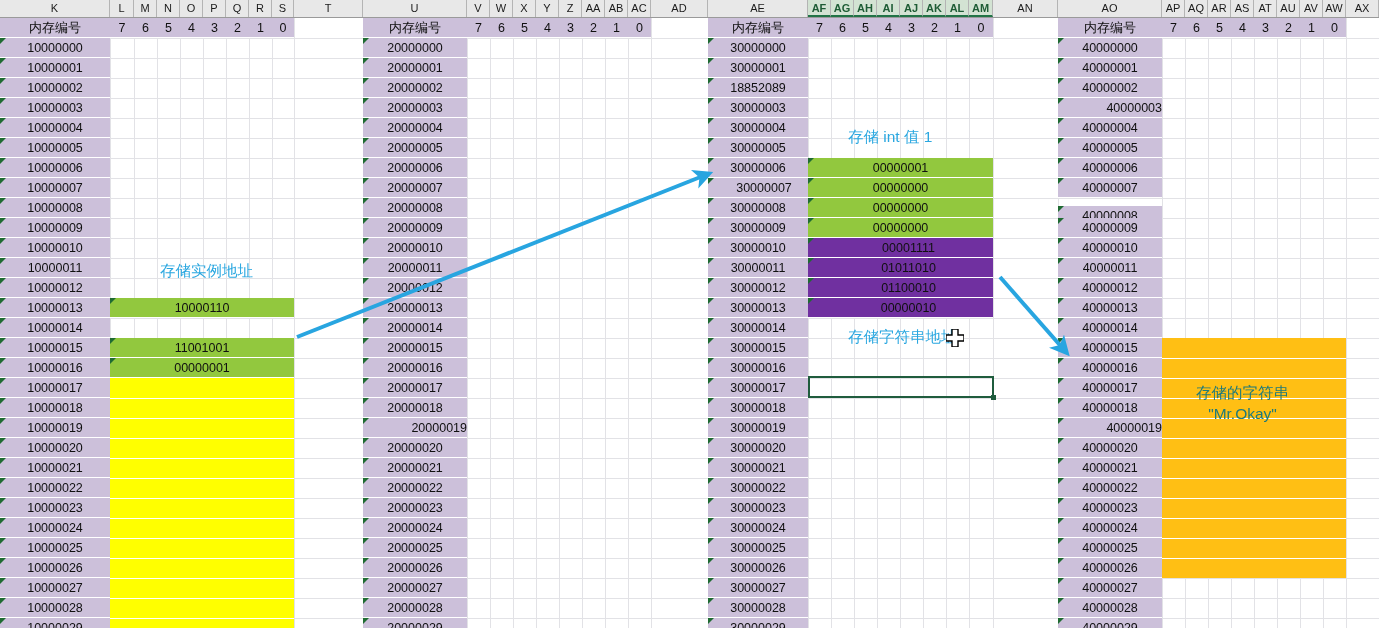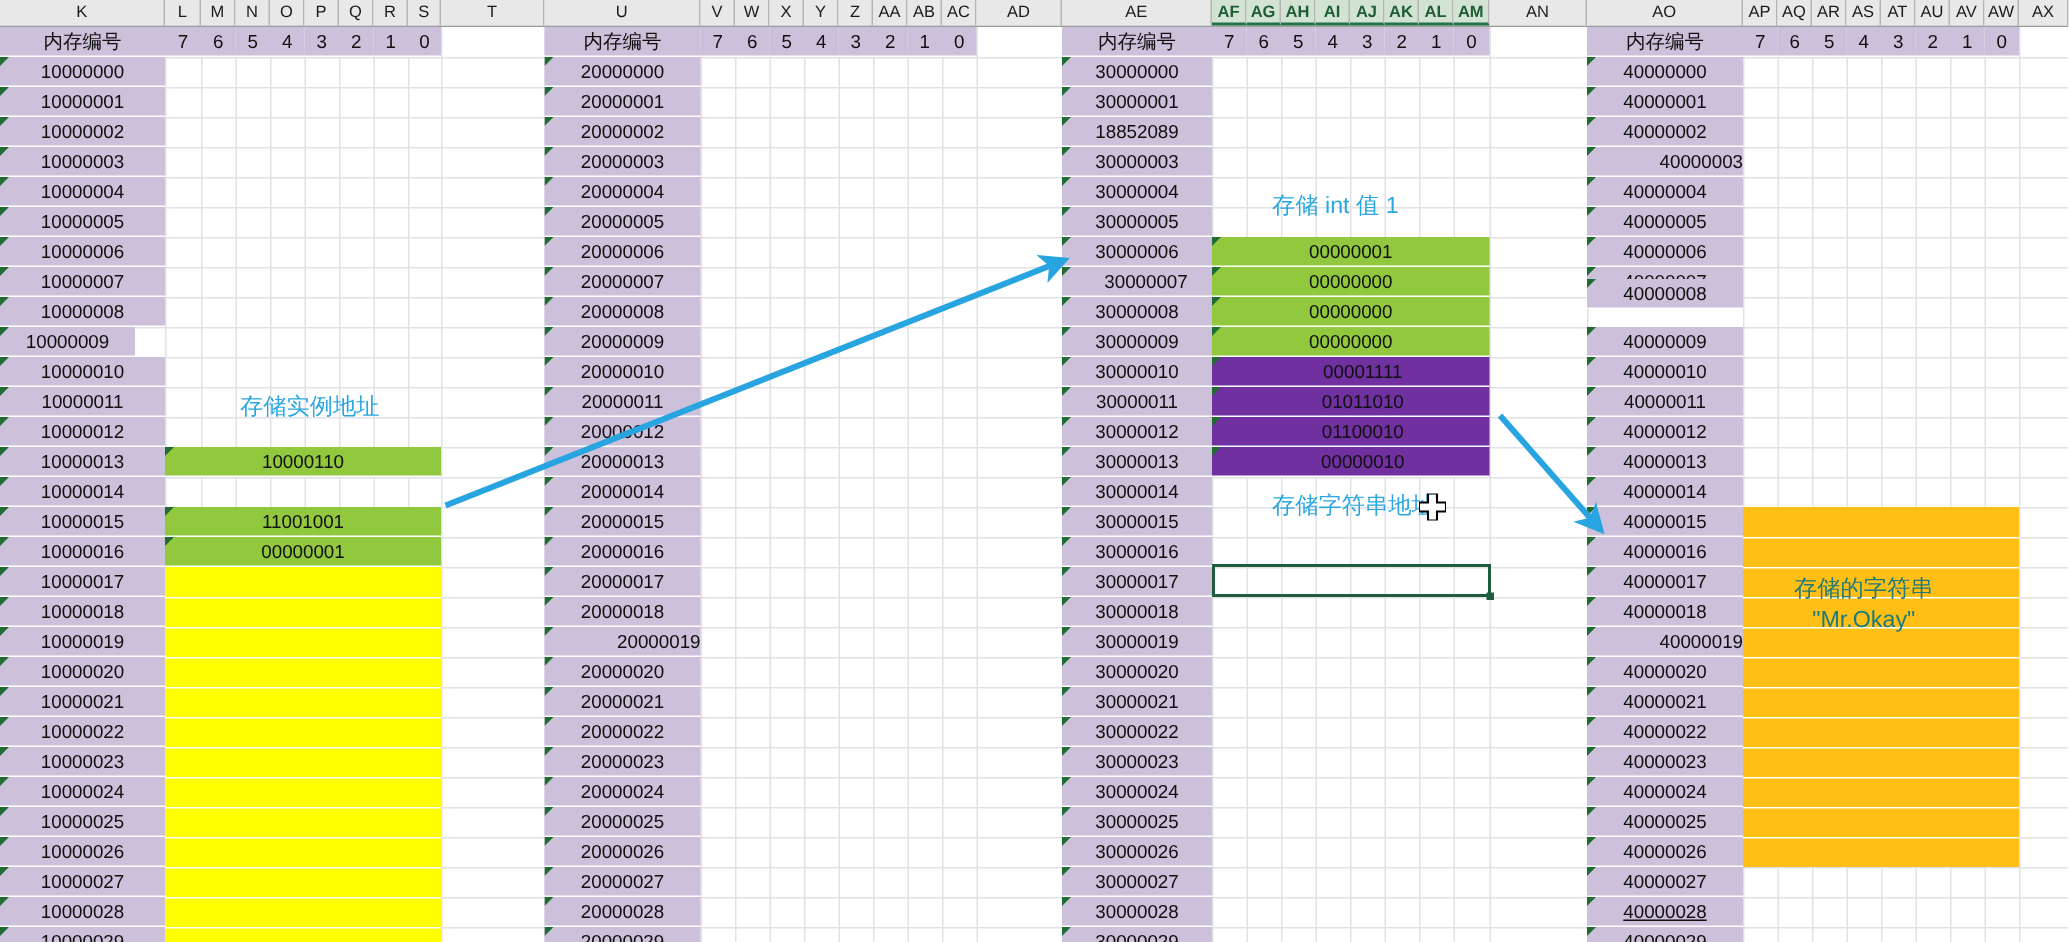--- a/index.html
+++ b/index.html
@@ -223,21 +223,21 @@
       <div class="cell bitshdr" style="left: 272px; width: 22px; top: 0px;">0</div>
       <div class="cell addr" style="left: 0px; width: 110px; top: 20px; text-align: center;"><span class="tri"></span><span>10000000</span></div>
       <div class="cell addr" style="left: 0px; width: 110px; top: 40px; text-align: center;"><span class="tri"></span><span>10000001</span></div>
       <div class="cell addr" style="left: 0px; width: 110px; top: 60px; text-align: center;"><span class="tri"></span><span>10000002</span></div>
       <div class="cell addr" style="left: 0px; width: 110px; top: 80px; text-align: center;"><span class="tri"></span><span>10000003</span></div>
       <div class="cell addr" style="left: 0px; width: 110px; top: 100px; text-align: center;"><span class="tri"></span><span>10000004</span></div>
       <div class="cell addr" style="left: 0px; width: 110px; top: 120px; text-align: center;"><span class="tri"></span><span>10000005</span></div>
       <div class="cell addr" style="left: 0px; width: 110px; top: 140px; text-align: center;"><span class="tri"></span><span>10000006</span></div>
       <div class="cell addr" style="left: 0px; width: 110px; top: 160px; text-align: center;"><span class="tri"></span><span>10000007</span></div>
       <div class="cell addr" style="left: 0px; width: 110px; top: 180px; text-align: center;"><span class="tri"></span><span>10000008</span></div>
-      <div class="cell addr" style="left: 0px; width: 90px; top: 200px; text-align: center;"><span class="tri"></span><span>10000009</span></div>
+      <div class="cell addr" style="left: 0px; width: 110px; top: 200px; text-align: center;"><span class="tri"></span><span>10000009</span></div>
       <div class="cell addr" style="left: 0px; width: 110px; top: 220px; text-align: center;"><span class="tri"></span><span>10000010</span></div>
       <div class="cell addr" style="left: 0px; width: 110px; top: 240px; text-align: center;"><span class="tri"></span><span>10000011</span></div>
       <div class="cell addr" style="left: 0px; width: 110px; top: 260px; text-align: center;"><span class="tri"></span><span>10000012</span></div>
       <div class="cell addr" style="left: 0px; width: 110px; top: 280px; text-align: center;"><span class="tri"></span><span>10000013</span></div>
       <div class="cell addr" style="left: 0px; width: 110px; top: 300px; text-align: center;"><span class="tri"></span><span>10000014</span></div>
       <div class="cell addr" style="left: 0px; width: 110px; top: 320px; text-align: center;"><span class="tri"></span><span>10000015</span></div>
       <div class="cell addr" style="left: 0px; width: 110px; top: 340px; text-align: center;"><span class="tri"></span><span>10000016</span></div>
       <div class="cell addr" style="left: 0px; width: 110px; top: 360px; text-align: center;"><span class="tri"></span><span>10000017</span></div>
       <div class="cell addr" style="left: 0px; width: 110px; top: 380px; text-align: center;"><span class="tri"></span><span>10000018</span></div>
       <div class="cell addr" style="left: 0px; width: 110px; top: 400px; text-align: center;"><span class="tri"></span><span>10000019</span></div>
@@ -339,41 +339,41 @@
       <div class="cell bitshdr" style="left: 1300px; width: 23px; top: 0px;">1</div>
       <div class="cell bitshdr" style="left: 1323px; width: 23px; top: 0px;">0</div>
       <div class="cell addr" style="left: 1058px; width: 104px; top: 20px; text-align: center;"><span class="tri"></span><span>40000000</span></div>
       <div class="cell addr" style="left: 1058px; width: 104px; top: 40px; text-align: center;"><span class="tri"></span><span>40000001</span></div>
       <div class="cell addr" style="left: 1058px; width: 104px; top: 60px; text-align: center;"><span class="tri"></span><span>40000002</span></div>
       <div class="cell addr" style="left: 1058px; width: 104px; top: 80px; text-align: right;"><span class="tri"></span><span>40000003</span></div>
       <div class="cell addr" style="left: 1058px; width: 104px; top: 100px; text-align: center;"><span class="tri"></span><span>40000004</span></div>
       <div class="cell addr" style="left: 1058px; width: 104px; top: 120px; text-align: center;"><span class="tri"></span><span>40000005</span></div>
       <div class="cell addr" style="left: 1058px; width: 104px; top: 140px; text-align: center;"><span class="tri"></span><span>40000006</span></div>
       <div class="cell addr" style="left: 1058px; width: 104px; top: 160px; text-align: center;"><span class="tri"></span><span>40000007</span></div>
-      <div class="cell addr" style="left: 1058px; width: 104px; top: 168px; text-align: center;"><span class="tri"></span><span>40000008</span></div>
+      <div class="cell addr" style="left: 1058px; width: 104px; top: 188px; text-align: center;"><span class="tri"></span><span>40000008</span></div>
       <div class="cell addr" style="left: 1058px; width: 104px; top: 200px; text-align: center;"><span class="tri"></span><span>40000009</span></div>
       <div class="cell addr" style="left: 1058px; width: 104px; top: 220px; text-align: center;"><span class="tri"></span><span>40000010</span></div>
       <div class="cell addr" style="left: 1058px; width: 104px; top: 240px; text-align: center;"><span class="tri"></span><span>40000011</span></div>
       <div class="cell addr" style="left: 1058px; width: 104px; top: 260px; text-align: center;"><span class="tri"></span><span>40000012</span></div>
       <div class="cell addr" style="left: 1058px; width: 104px; top: 280px; text-align: center;"><span class="tri"></span><span>40000013</span></div>
       <div class="cell addr" style="left: 1058px; width: 104px; top: 300px; text-align: center;"><span class="tri"></span><span>40000014</span></div>
       <div class="cell addr" style="left: 1058px; width: 104px; top: 320px; text-align: center;"><span class="tri"></span><span>40000015</span></div>
       <div class="cell addr" style="left: 1058px; width: 104px; top: 340px; text-align: center;"><span class="tri"></span><span>40000016</span></div>
       <div class="cell addr" style="left: 1058px; width: 104px; top: 360px; text-align: center;"><span class="tri"></span><span>40000017</span></div>
       <div class="cell addr" style="left: 1058px; width: 104px; top: 380px; text-align: center;"><span class="tri"></span><span>40000018</span></div>
       <div class="cell addr" style="left: 1058px; width: 104px; top: 400px; text-align: right;"><span class="tri"></span><span>40000019</span></div>
       <div class="cell addr" style="left: 1058px; width: 104px; top: 420px; text-align: center;"><span class="tri"></span><span>40000020</span></div>
       <div class="cell addr" style="left: 1058px; width: 104px; top: 440px; text-align: center;"><span class="tri"></span><span>40000021</span></div>
       <div class="cell addr" style="left: 1058px; width: 104px; top: 460px; text-align: center;"><span class="tri"></span><span>40000022</span></div>
       <div class="cell addr" style="left: 1058px; width: 104px; top: 480px; text-align: center;"><span class="tri"></span><span>40000023</span></div>
       <div class="cell addr" style="left: 1058px; width: 104px; top: 500px; text-align: center;"><span class="tri"></span><span>40000024</span></div>
       <div class="cell addr" style="left: 1058px; width: 104px; top: 520px; text-align: center;"><span class="tri"></span><span>40000025</span></div>
       <div class="cell addr" style="left: 1058px; width: 104px; top: 540px; text-align: center;"><span class="tri"></span><span>40000026</span></div>
       <div class="cell addr" style="left: 1058px; width: 104px; top: 560px; text-align: center;"><span class="tri"></span><span>40000027</span></div>
-      <div class="cell addr" style="left: 1058px; width: 104px; top: 580px;  text-decoration: underline;"><span class="tri"></span><span>40000028</span></div>
+      <div class="cell addr" style="left: 1058px; width: 104px; top: 580px; "><span class="tri"></span><span>40000028</span></div>
       <div class="cell addr" style="left: 1058px; width: 104px; top: 600px; text-align: center;"><span class="tri"></span><span>40000029</span></div>
       <div class="blk" style="left: 110px; top: 360px; width: 184px; height: 250px; background: rgb(255, 255, 0);">
         <div class="rowline" style="top: 20px;"></div>
         <div class="rowline" style="top: 40px;"></div>
         <div class="rowline" style="top: 60px;"></div>
         <div class="rowline" style="top: 80px;"></div>
         <div class="rowline" style="top: 100px;"></div>
         <div class="rowline" style="top: 120px;"></div>
         <div class="rowline" style="top: 140px;"></div>
         <div class="rowline" style="top: 160px;"></div>

